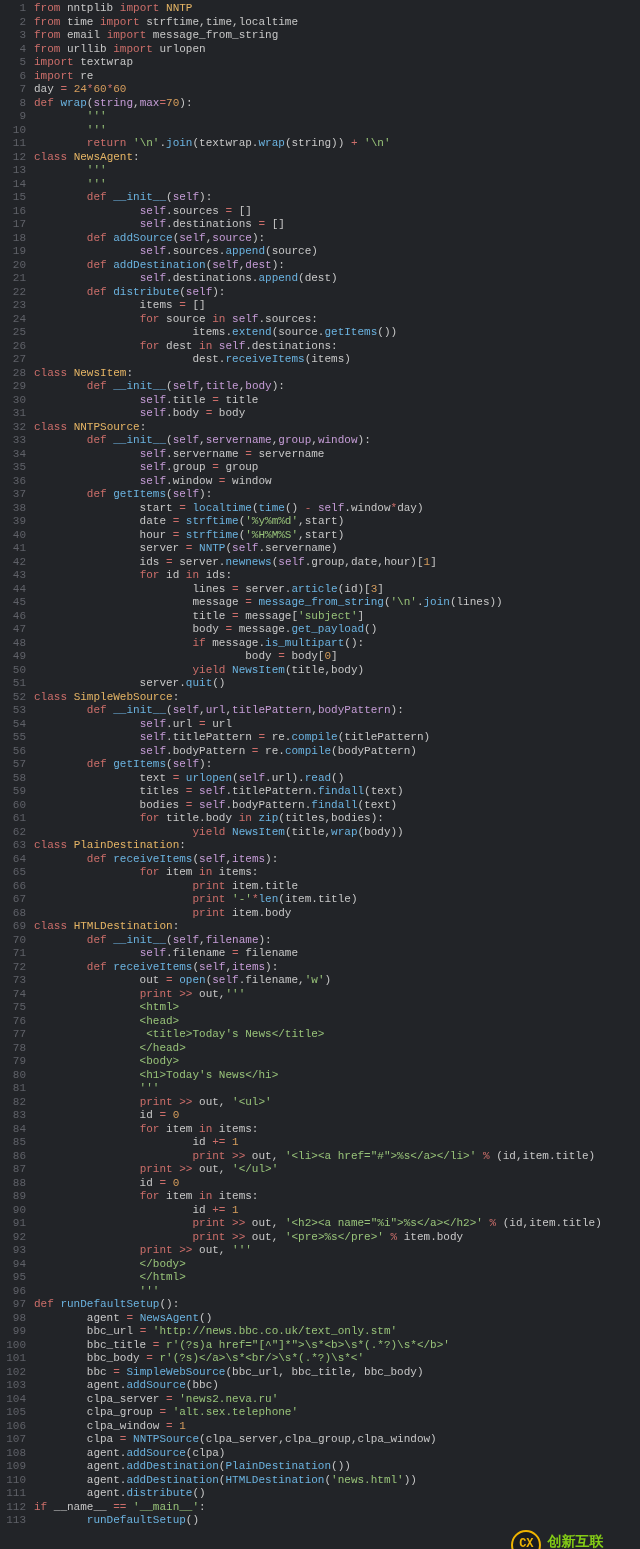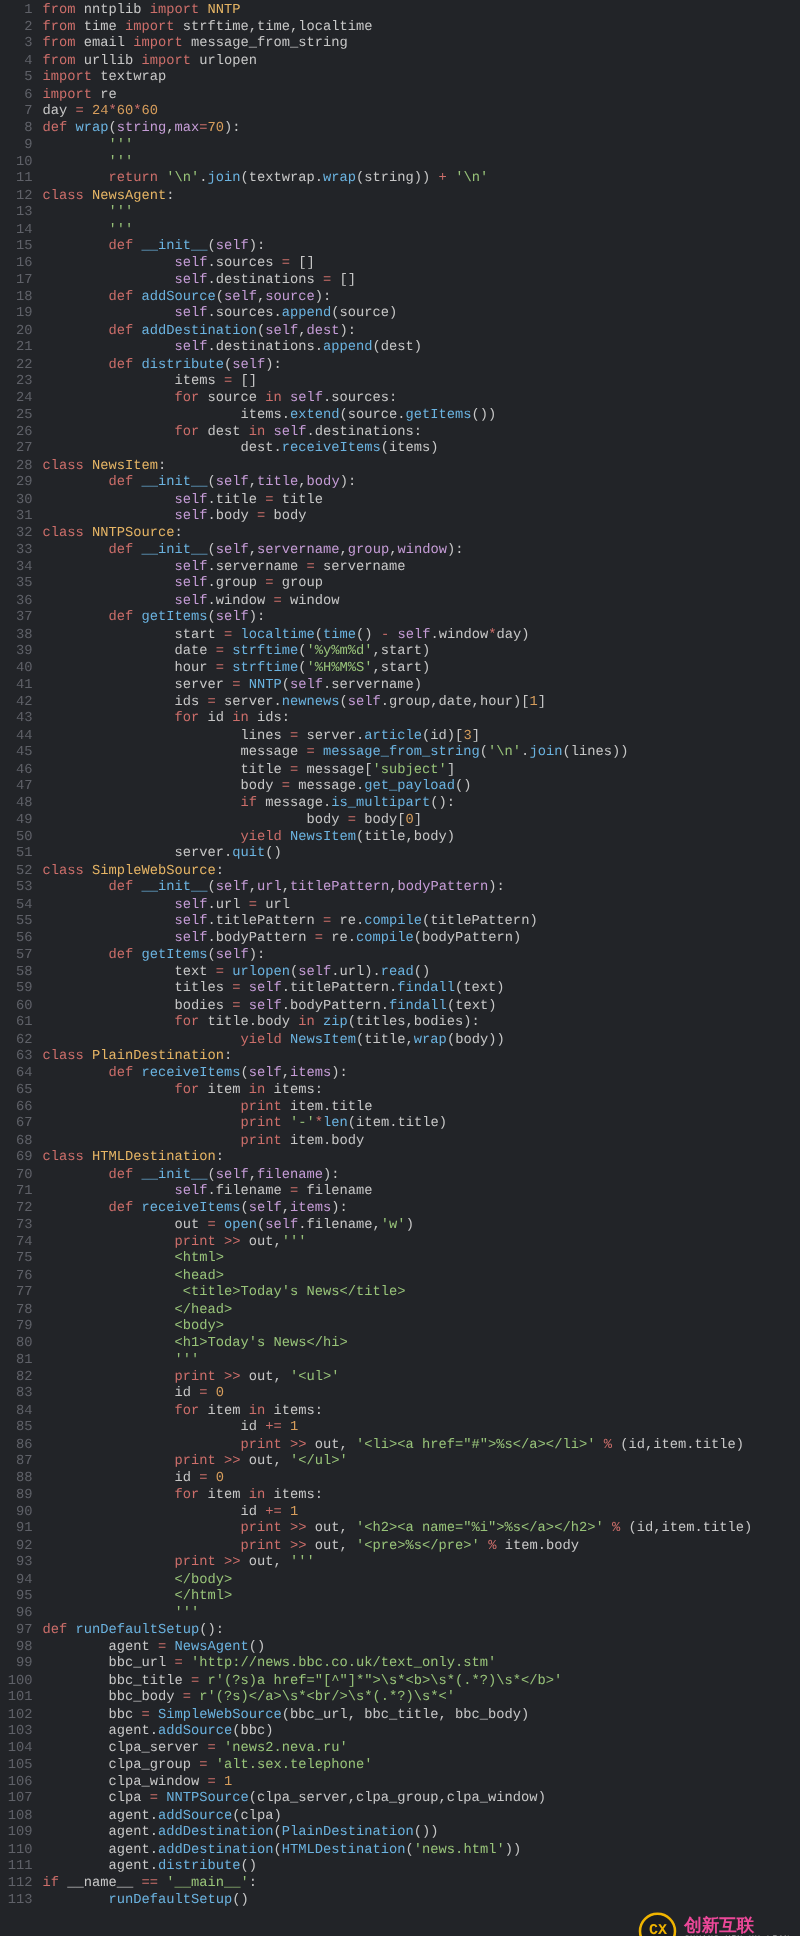--- a/index.html
+++ b/index.html
@@ -9,21 +9,21 @@
 .kw{color:#cc6e6a}      
 .op{color:#cc6e6a}      
 .fn{color:#6bb3e0}      
 .self{color:#c59cd6}    
 .num{color:#d69d5c}
 .str{color:#98c379}
 .nm{color:#e6b565}
 .wm{position:absolute;right:8px;bottom:8px;display:flex;align-items:center;gap:6px}
 .wm-badge{width:26px;height:26px;border:2px solid #f0b400;border-radius:50%;display:flex;align-items:center;justify-content:center;color:#f0b400;font-weight:bold;font-size:12px;background:rgba(0,0,0,.2)}
 .wm-txt{display:flex;flex-direction:column;line-height:1}
-.wm-cn{color:#ec4899;font-size:14px;font-weight:bold}
+.wm-cn{color:#84cc16;font-size:14px;font-weight:bold}
 .wm-py{color:#999;font-size:7px;letter-spacing:.5px}
 </style>
 </head>
 <body>
 
 <div class="editor">
   <div class="gutter" id="gutter" style="white-space: pre;">1
 2
 3
 4

